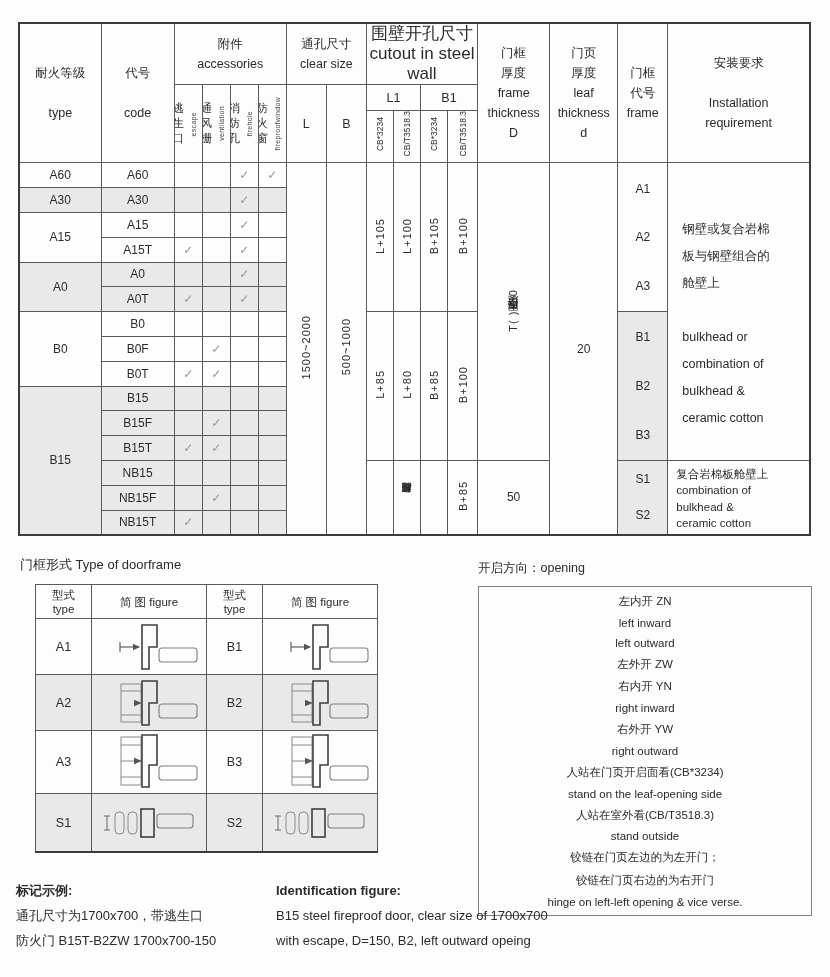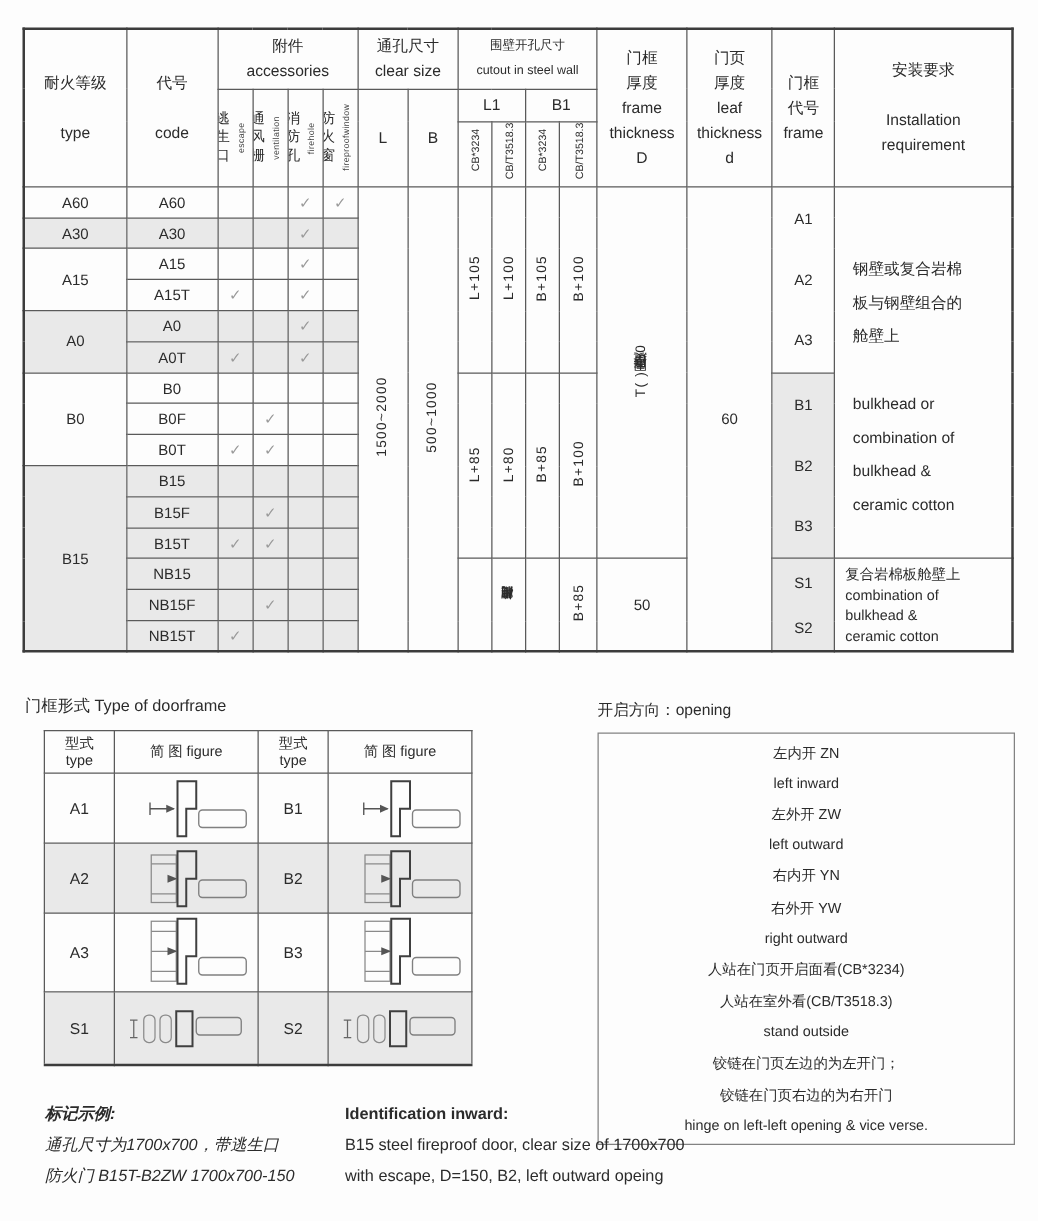--- a/index.html
+++ b/index.html
@@ -50,21 +50,21 @@
   tr.dfr1 td{height:55px;} tr.dfr2 td{height:55px;} tr.dfr3 td{height:62px;} tr.dfr4 td{height:57px;}
   .figsvg{display:block;margin:0 auto;}
 
   
   .open-title{position:absolute;left:478px;top:560px;width:334px;text-align:left;font-size:12.5px;}
   .open-box{position:absolute;left:478px;top:586px;width:334px;height:330px;
             border:1px solid #828282;box-sizing:border-box;display:flex;flex-direction:column;
             justify-content:space-around;text-align:center;font-size:11.5px;padding:3px 0;}
 
   
-  .ex-cn{position:absolute;left:36px;top:878px;font-size:13px;line-height:25px;font-style:italic;}
+  .ex-cn{position:absolute;left:16px;top:878px;font-size:13px;line-height:25px;}
   .ex-en{position:absolute;left:276px;top:878px;font-size:13px;line-height:25px;}
   .ex-title{font-weight:bold;}
 </style>
 </head>
 <body>
 
 <div class="page">
 
   <table class="spec">
     <colgroup>
@@ -90,21 +90,21 @@
         <th rowspan="3" class="pre">耐火等级
 
 type</th>
         <th rowspan="3" class="pre">代号
 
 code</th>
         <th colspan="4" class="pre">附件
 accessories</th>
         <th colspan="2" class="pre">通孔尺寸
 clear size</th>
-        <th colspan="4" class="pre" style="font-size:10px">围壁开孔尺寸
+        <th colspan="4" class="pre" style="font-size:17px">围壁开孔尺寸
 cutout in steel wall</th>
         <th rowspan="3" class="pre lh21">门框
 厚度
 frame
 thickness
 D</th>
         <th rowspan="3" class="pre lh21">门页
 厚度
 leaf
 thickness
@@ -162,21 +162,21 @@
         <td class="chk"></td>
         <td class="chk">✓</td>
         <td class="chk">✓</td>
         <td rowspan="15"><span class="vt">1500~2000</span></td>
         <td rowspan="15"><span class="vt">500~1000</span></td>
         <td rowspan="6"><span class="vt">L+105</span></td>
         <td rowspan="6"><span class="vt">L+100</span></td>
         <td rowspan="6"><span class="vt">B+105</span></td>
         <td rowspan="6"><span class="vt">B+100</span></td>
         <td rowspan="12"><span class="vt">T(围壁厚度)+50</span></td>
-        <td rowspan="15">60</td>
+        <td rowspan="15">20</td>
         <td rowspan="6">
           <div class="framestack fh6">
             <span>A1</span>
             <span>A2</span>
             <span>A3</span>
           </div>
         </td>
         <td rowspan="12">
             <div class="install-main">钢壁或复合岩棉
 板与钢壁组合的
@@ -438,37 +438,39 @@
         </svg>
       </td>
     </tr>
   </tbody>
     </table>
 
   <div class="open-title">开启方向：opening</div>
   <div class="open-box">
     <div>左内开 ZN</div>
     <div>left inward</div>
+    <div>left outward</div>
     <div>左外开 ZW</div>
-    <div>left outward</div>
     <div>右内开 YN</div>
+    <div>right inward</div>
     <div>右外开 YW</div>
     <div>right outward</div>
     <div>人站在门页开启面看(CB*3234)</div>
+    <div>stand on the leaf-opening side</div>
     <div>人站在室外看(CB/T3518.3)</div>
     <div>stand outside</div>
     <div>铰链在门页左边的为左开门；</div>
     <div>铰链在门页右边的为右开门</div>
     <div>hinge on left-left opening &amp; vice verse.</div>
   </div>
 
   <div class="ex-cn">
     <div class="ex-title">标记示例:</div>
     <div>通孔尺寸为1700x700，带逃生口</div>
     <div>防火门 B15T-B2ZW 1700x700-150</div>
   </div>
   <div class="ex-en">
-    <div class="ex-title">Identification inward:</div>
+    <div class="ex-title">Identification figure:</div>
     <div>B15 steel fireproof door, clear size of 1700x700</div>
     <div>with escape, D=150, B2, left outward opeing</div>
   </div>
 
 </div>
 
 </body></html>

